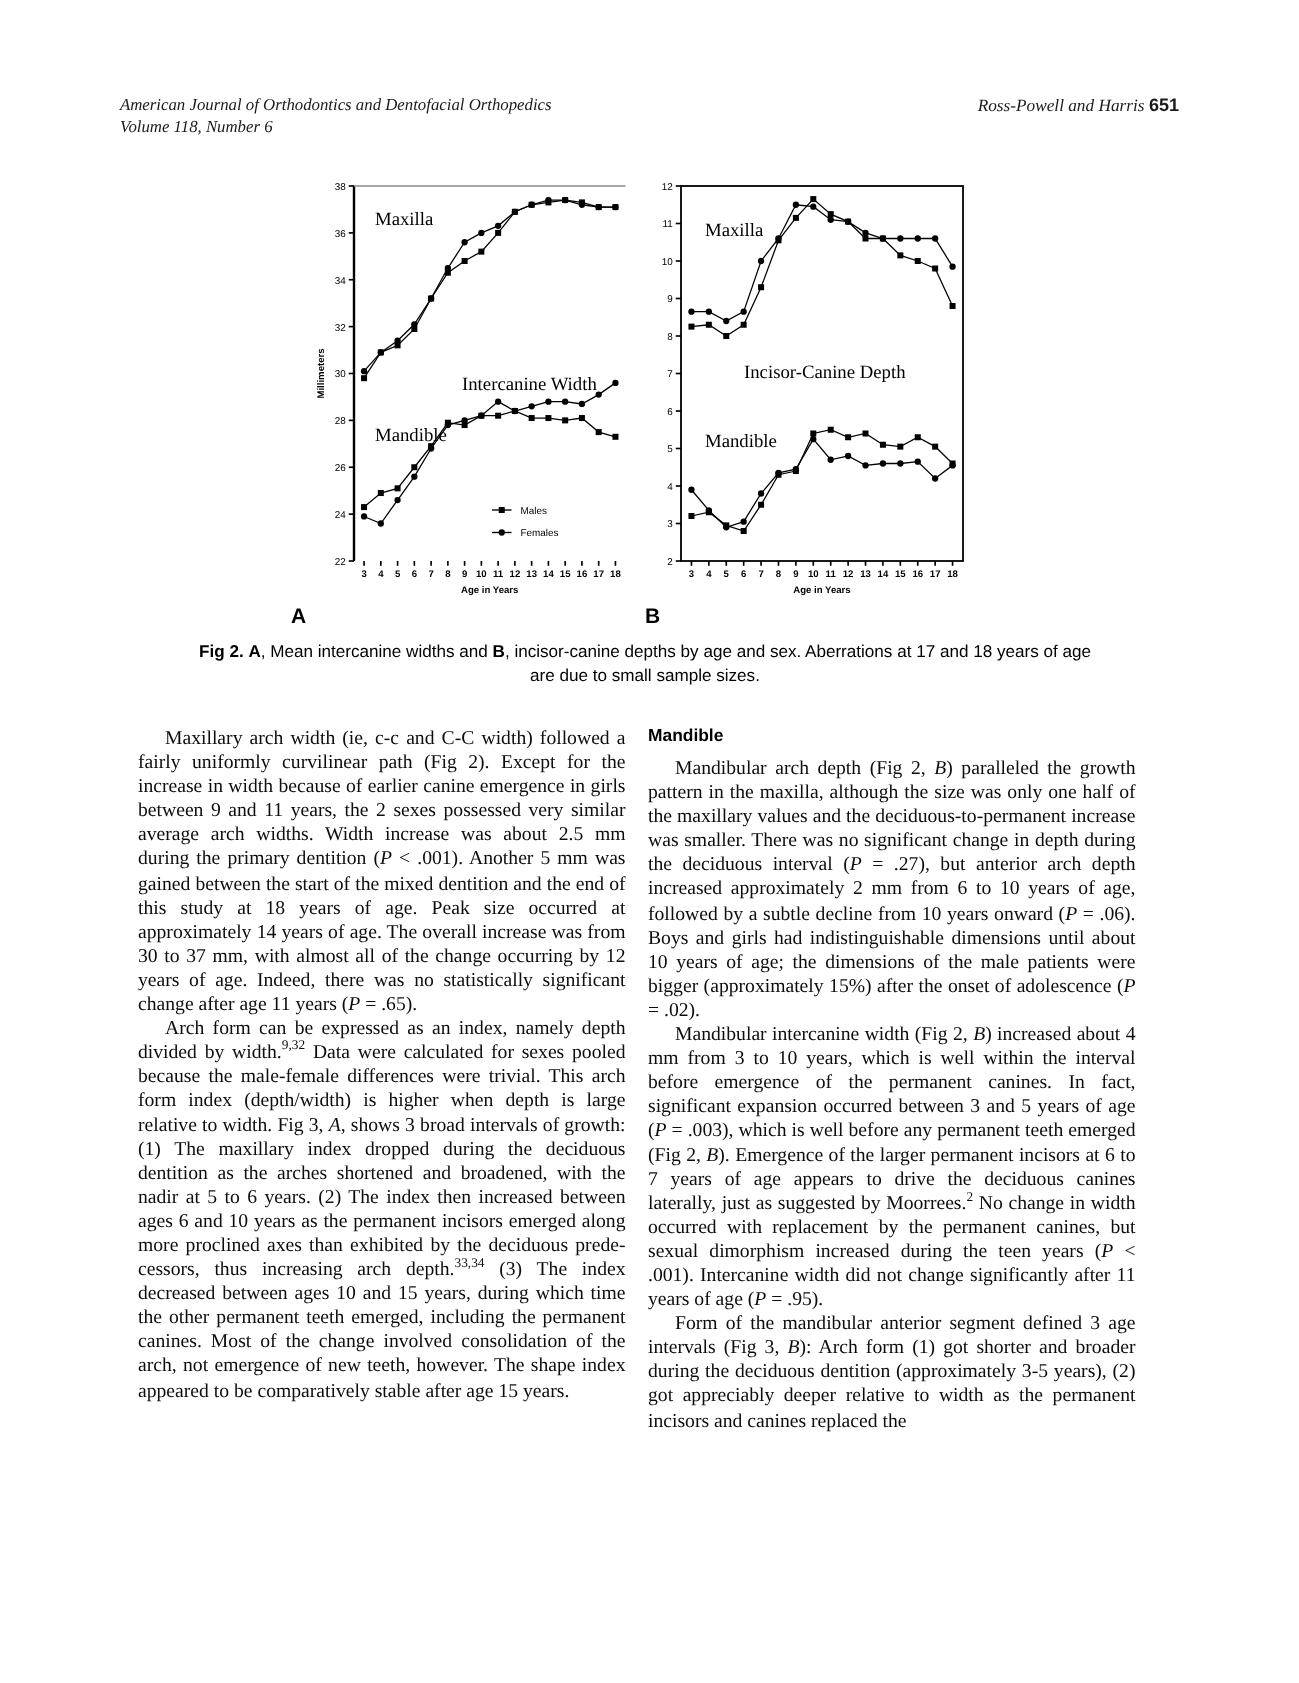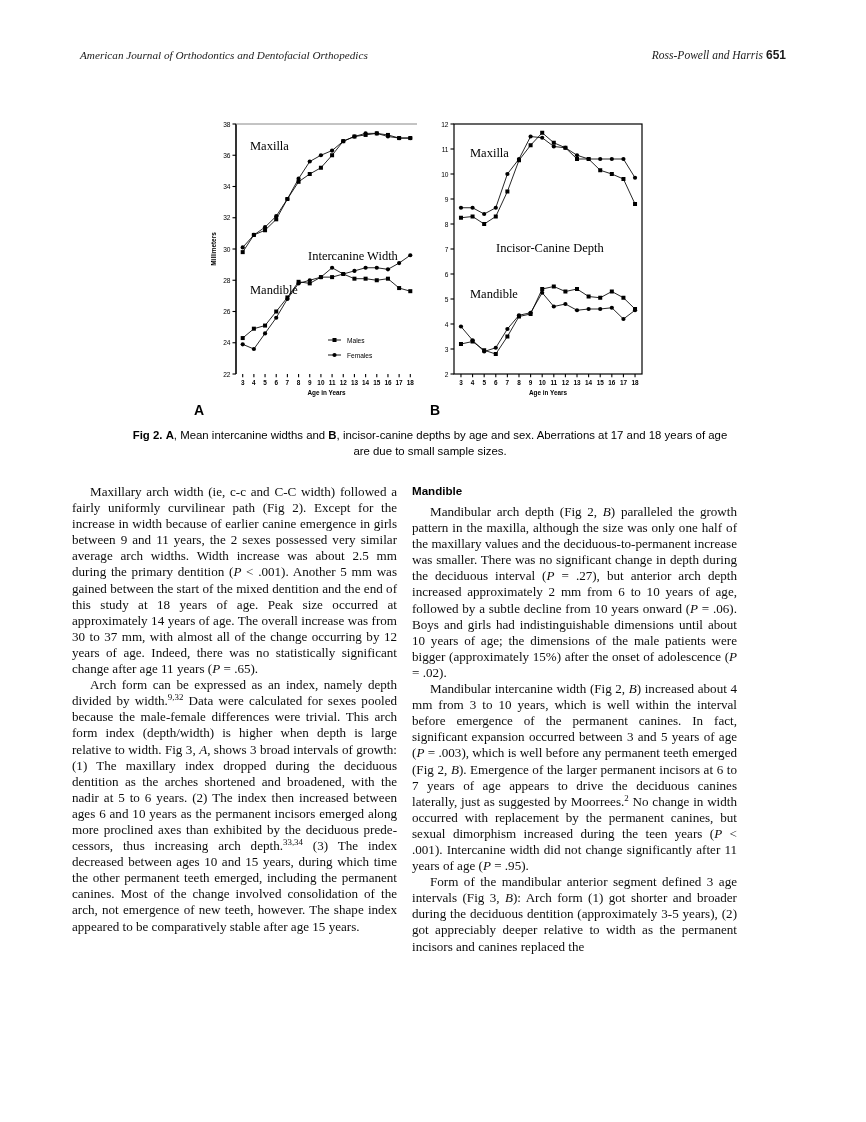--- a/index.html
+++ b/index.html
@@ -18,21 +18,21 @@
     margin: 0 auto;
     background: #ffffff;
     overflow: hidden;
     box-sizing: border-box;
   }
 
   
   .running-head {
     position: absolute;
     left: 80px;
-    top: 48px;
+    top: 63px;
     width: 706px;
     height: 34px;
   }
   .rh-left {
     position: absolute;
     left: 0;
     top: 0;
     font-family: "Liberation Serif", serif;
     font-style: italic;
     font-size: 11.2px;
@@ -105,21 +105,21 @@
     line-height: 15.5px;
     color: #000;
     text-align: center;
   }
   .fig-caption .figlabel { font-weight: bold; }
   .fig-caption .ital-b { font-weight: bold; }
 
   
   .columns {
     position: absolute;
-    left: 72px;
+    left: 92px;
     top: 484px;
     width: 706px;
     height: 560px;
   }
   .col {
     position: absolute;
     top: 0;
     width: 325px;
   }
   .col.left { left: 0; }
@@ -148,20 +148,21 @@
   i, em { font-style: italic; }
 </style>
 </head>
 <body>
 
 <div class="page">
 
   <div class="running-head">
     <div class="rh-left">
       <div>American Journal of Orthodontics and Dentofacial Orthopedics</div>
+      <div class="vol"><em>Volume</em> <span>118</span>, <em>Number</em> <span>6</span></div>
     </div>
     <div class="rh-right">
       <span>Ross-Powell and Harris</span><span class="pageno">651</span>
     </div>
   </div>
 
   <div class="figure-block">
     <div class="charts-row">
 
       <div class="panel a">

